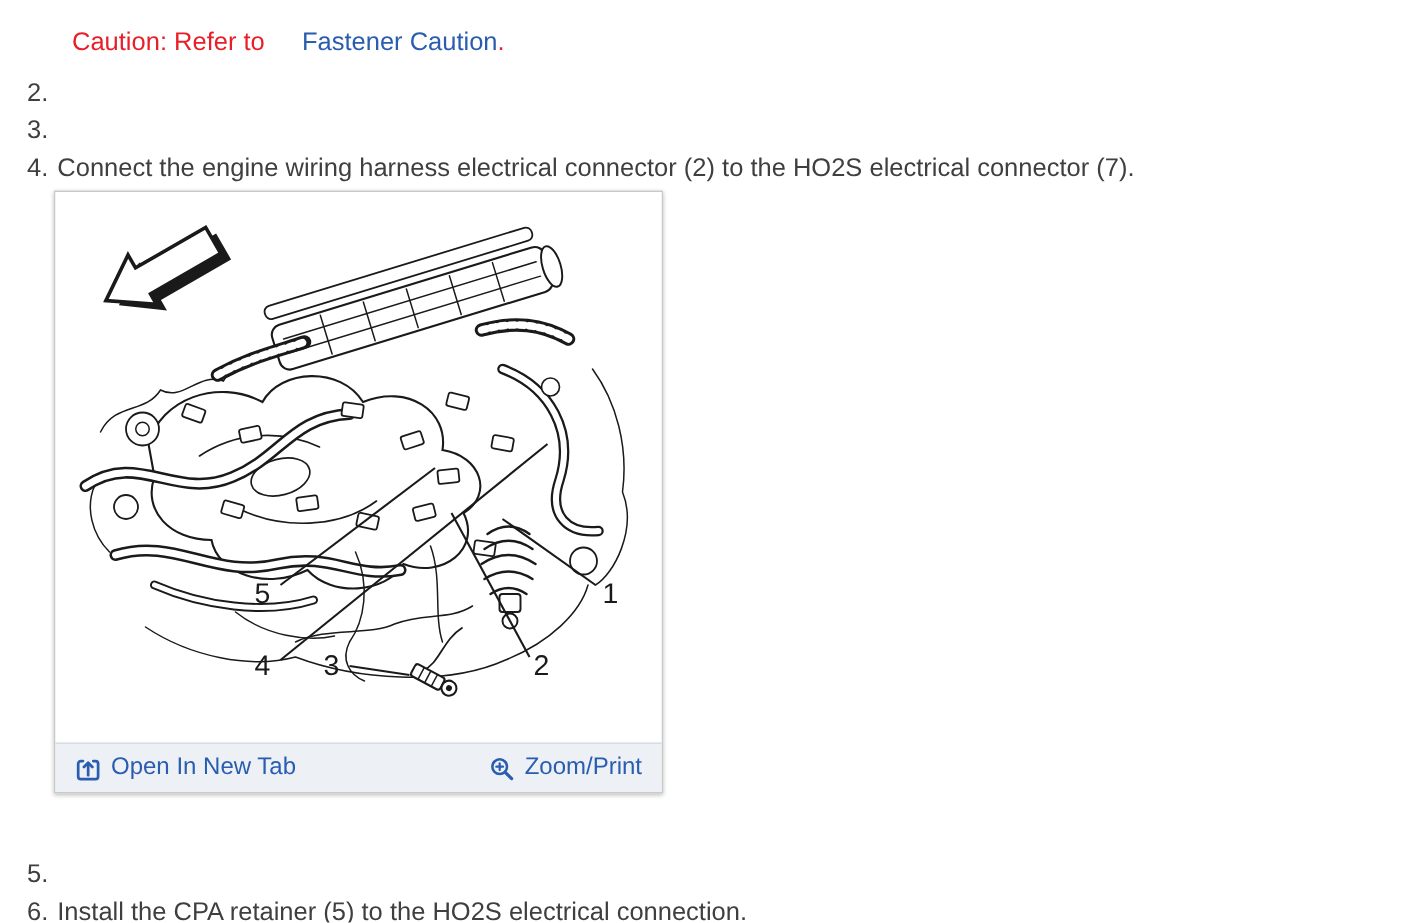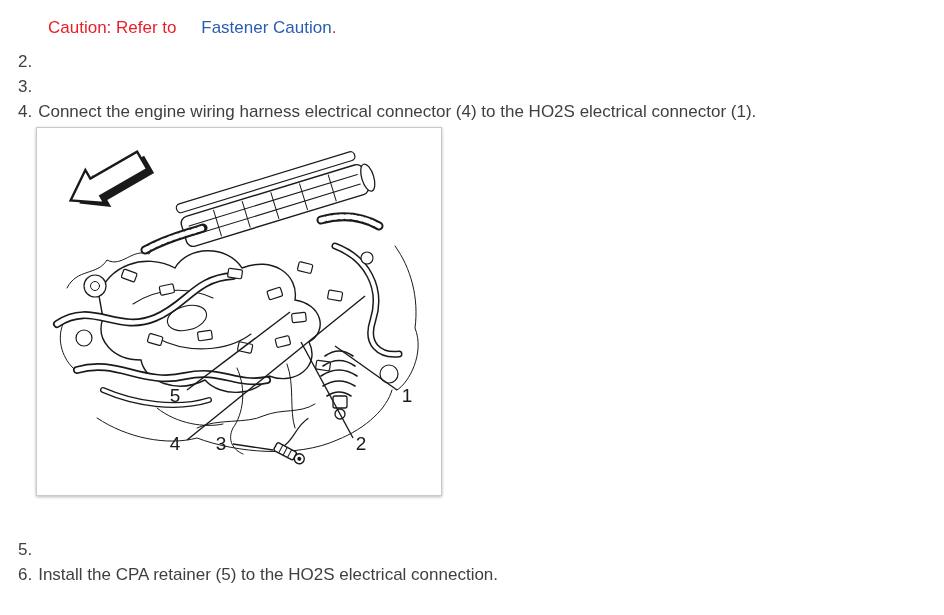--- a/index.html
+++ b/index.html
@@ -66,21 +66,21 @@
 
 <ul class="steps">
   <li class="step">
     <span class="step-num">2.</span>
   </li>
   <li class="step">
     <span class="step-num">3.</span>
   </li>
   <li class="step">
     <span class="step-num">4.</span>
-    <span>Connect the engine wiring harness electrical connector (4) to the HO2S electrical connector (1).</span>
+    <span>Connect the engine wiring harness electrical connector (2) to the HO2S electrical connector (7).</span>
   </li>
 </ul>
 
 <div class="figure-panel">
   <div class="figure-image">
     <svg viewBox="0 0 404 367">
 
       <g transform="translate(68,56) rotate(-30)">
         <polygon points="-32,4 -6,-14 -6,-5 48,-5 48,15 -6,15 -6,23" fill="#1a1a1a"></polygon>
         <polygon points="-38,-3 -10,-22 -10,-12 44,-12 44,8 -10,8 -10,16" fill="#ffffff" stroke="#1a1a1a" stroke-width="2.4"></polygon>
@@ -183,20 +183,42 @@
       <g text-anchor="middle">
         <text class="callout-num" x="138" y="274">5</text>
         <text class="callout-num" x="138" y="322">4</text>
         <text class="callout-num" x="184" y="322">3</text>
         <text class="callout-num" x="324" y="322">2</text>
         <text class="callout-num" x="370" y="274">1</text>
       </g>
     </svg>
   </div>
 
+  <div class="figure-footer">
+    <a class="figure-link">
+      <svg width="17" height="17" viewBox="0 0 16 16">
+        <g fill="none" stroke="#2a5db0" stroke-width="1.7" stroke-linecap="round" stroke-linejoin="round">
+          <path d="M5,3.2 H3.6 A1.6,1.6 0 0 0 2,4.8 V12.9 A1.6,1.6 0 0 0 3.6,14.5 H12.9 A1.6,1.6 0 0 0 14.5,12.9 V4.8 A1.6,1.6 0 0 0 12.9,3.2 H11.5"></path>
+          <path d="M8.25,12.1 V4.4"></path>
+          <path d="M5.6,6.9 L8.25,4.2 L10.9,6.9"></path>
+        </g>
+      </svg>
+      <span>Open In New Tab</span>
+    </a>
+    <a class="figure-link">
+      <svg width="17" height="17" viewBox="0 0 16 16">
+        <g fill="none" stroke="#2a5db0" stroke-linecap="round">
+          <circle cx="6.7" cy="6.7" r="4.6" stroke-width="1.6"></circle>
+          <path d="M10.2,10.2 L14.2,14.2" stroke-width="2"></path>
+          <path d="M6.7,4.6 V8.8 M4.6,6.7 H8.8" stroke-width="1.4"></path>
+        </g>
+      </svg>
+      <span>Zoom/Print</span>
+    </a>
+  </div>
 </div>
 
 <ul class="steps steps-bottom">
   <li class="step">
     <span class="step-num">5.</span>
   </li>
   <li class="step">
     <span class="step-num">6.</span>
     <span>Install the CPA retainer (5) to the HO2S electrical connection.</span>
   </li>

